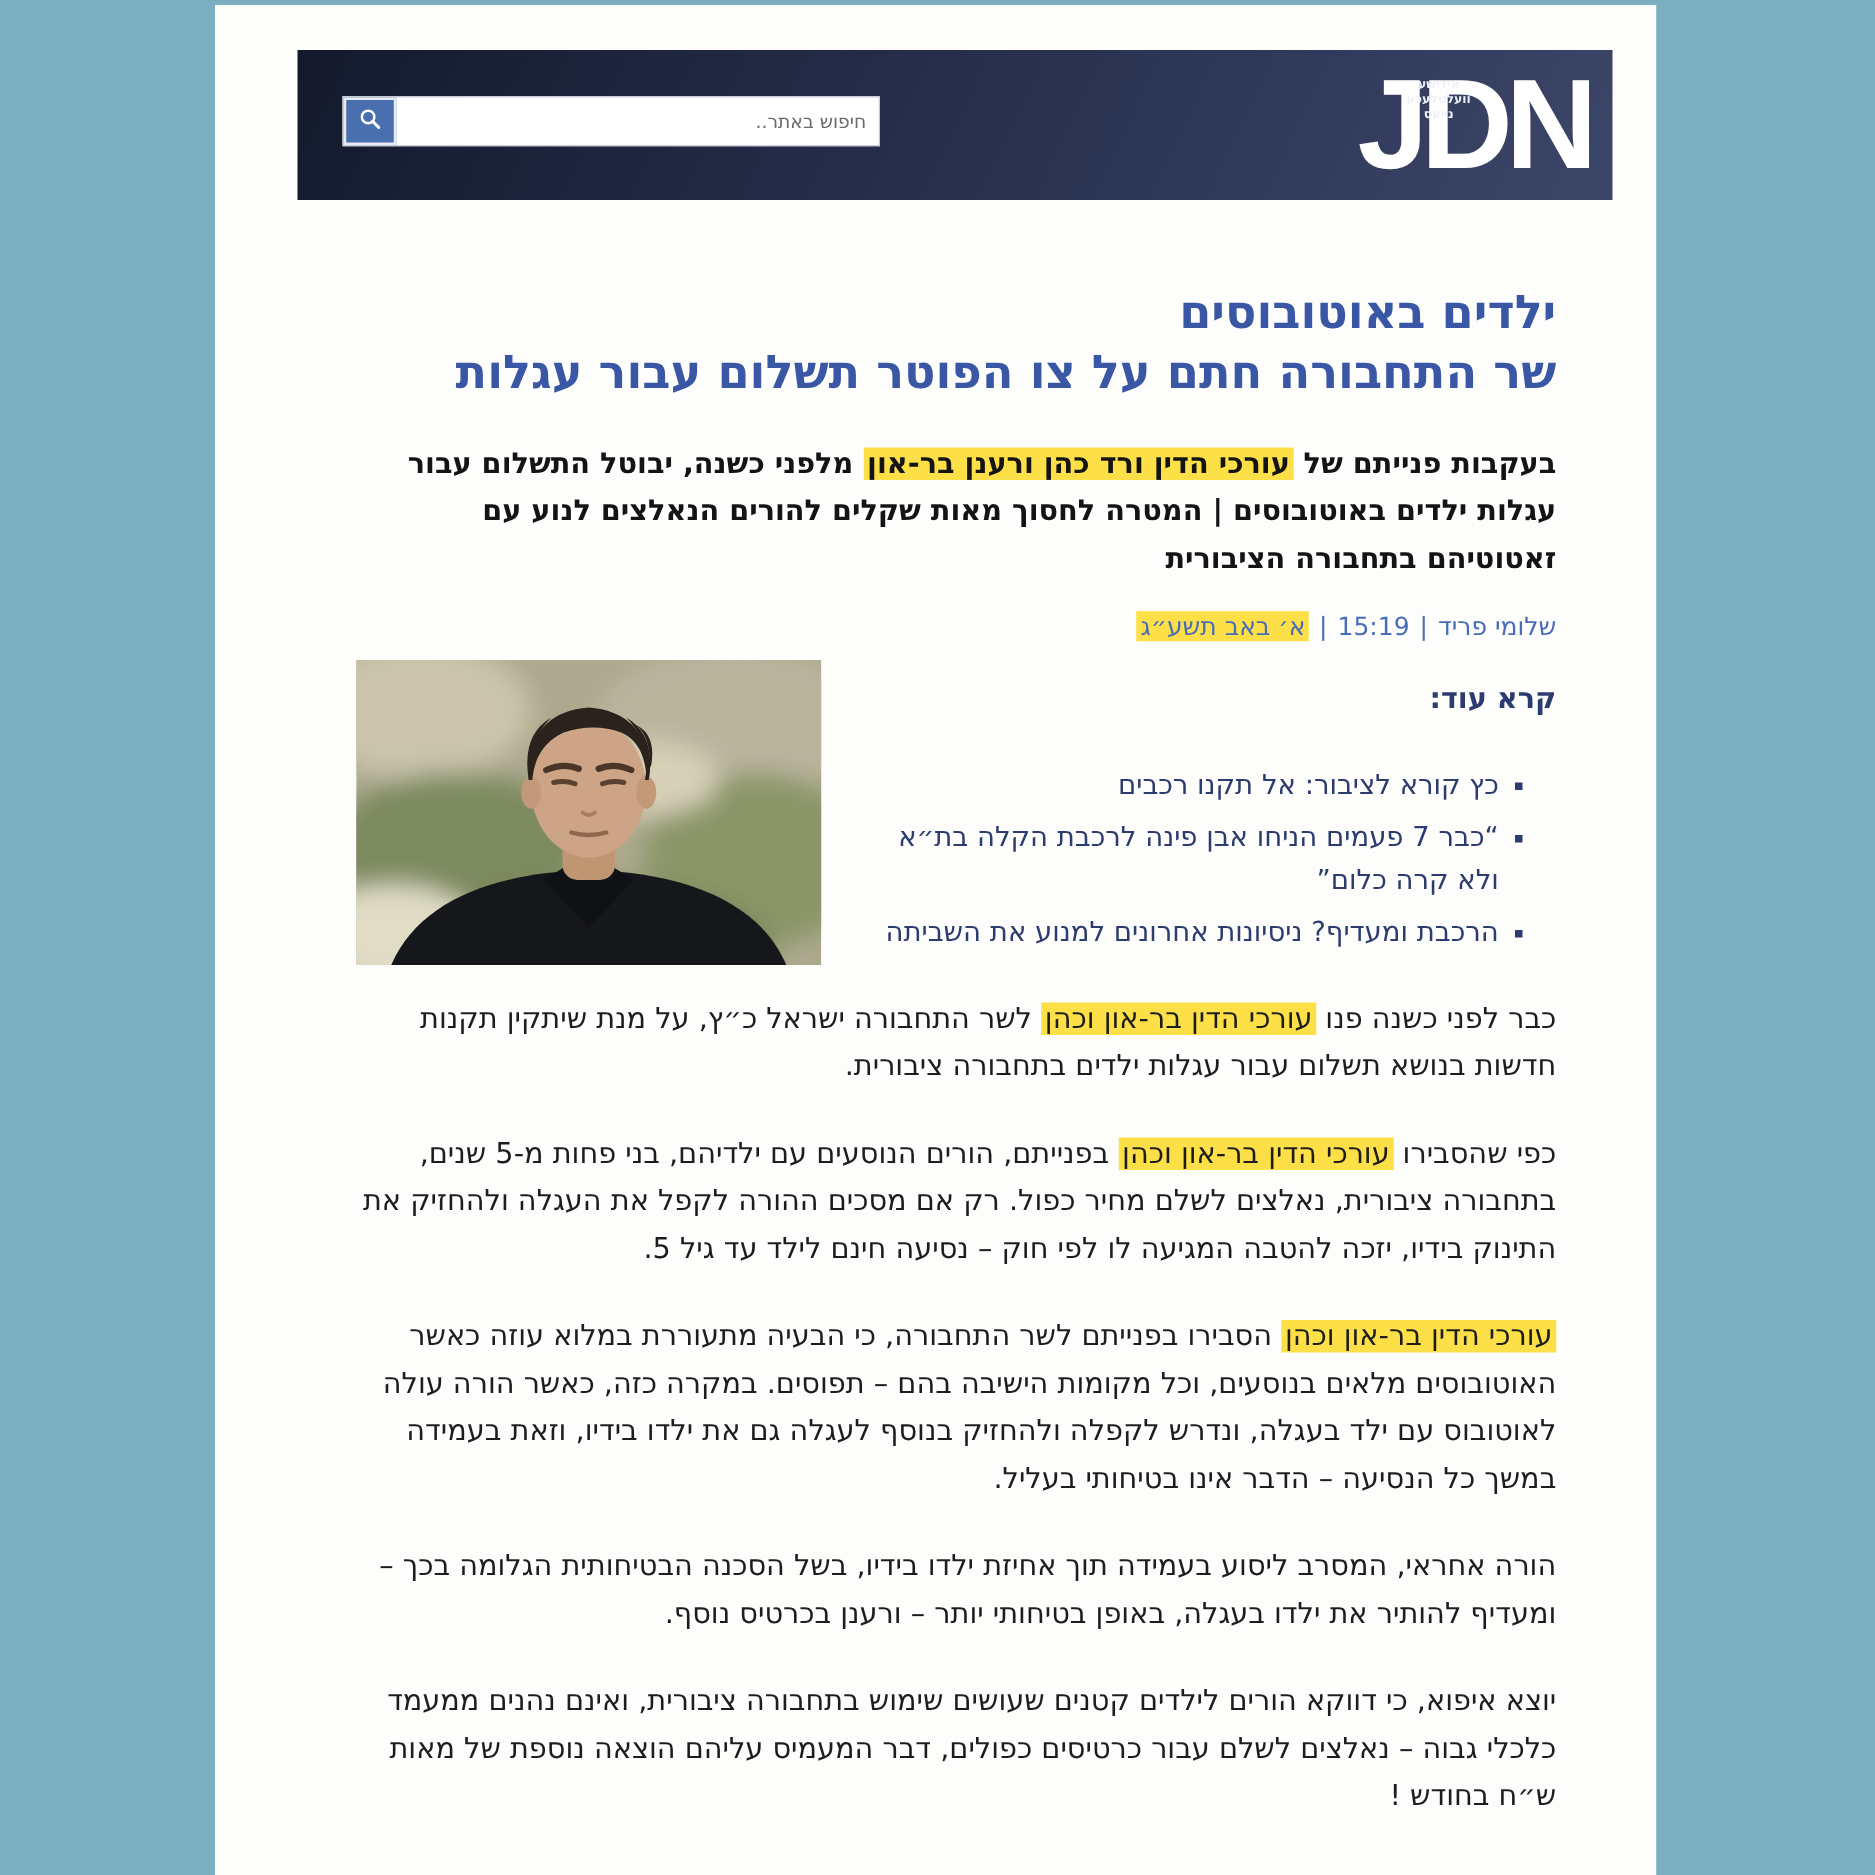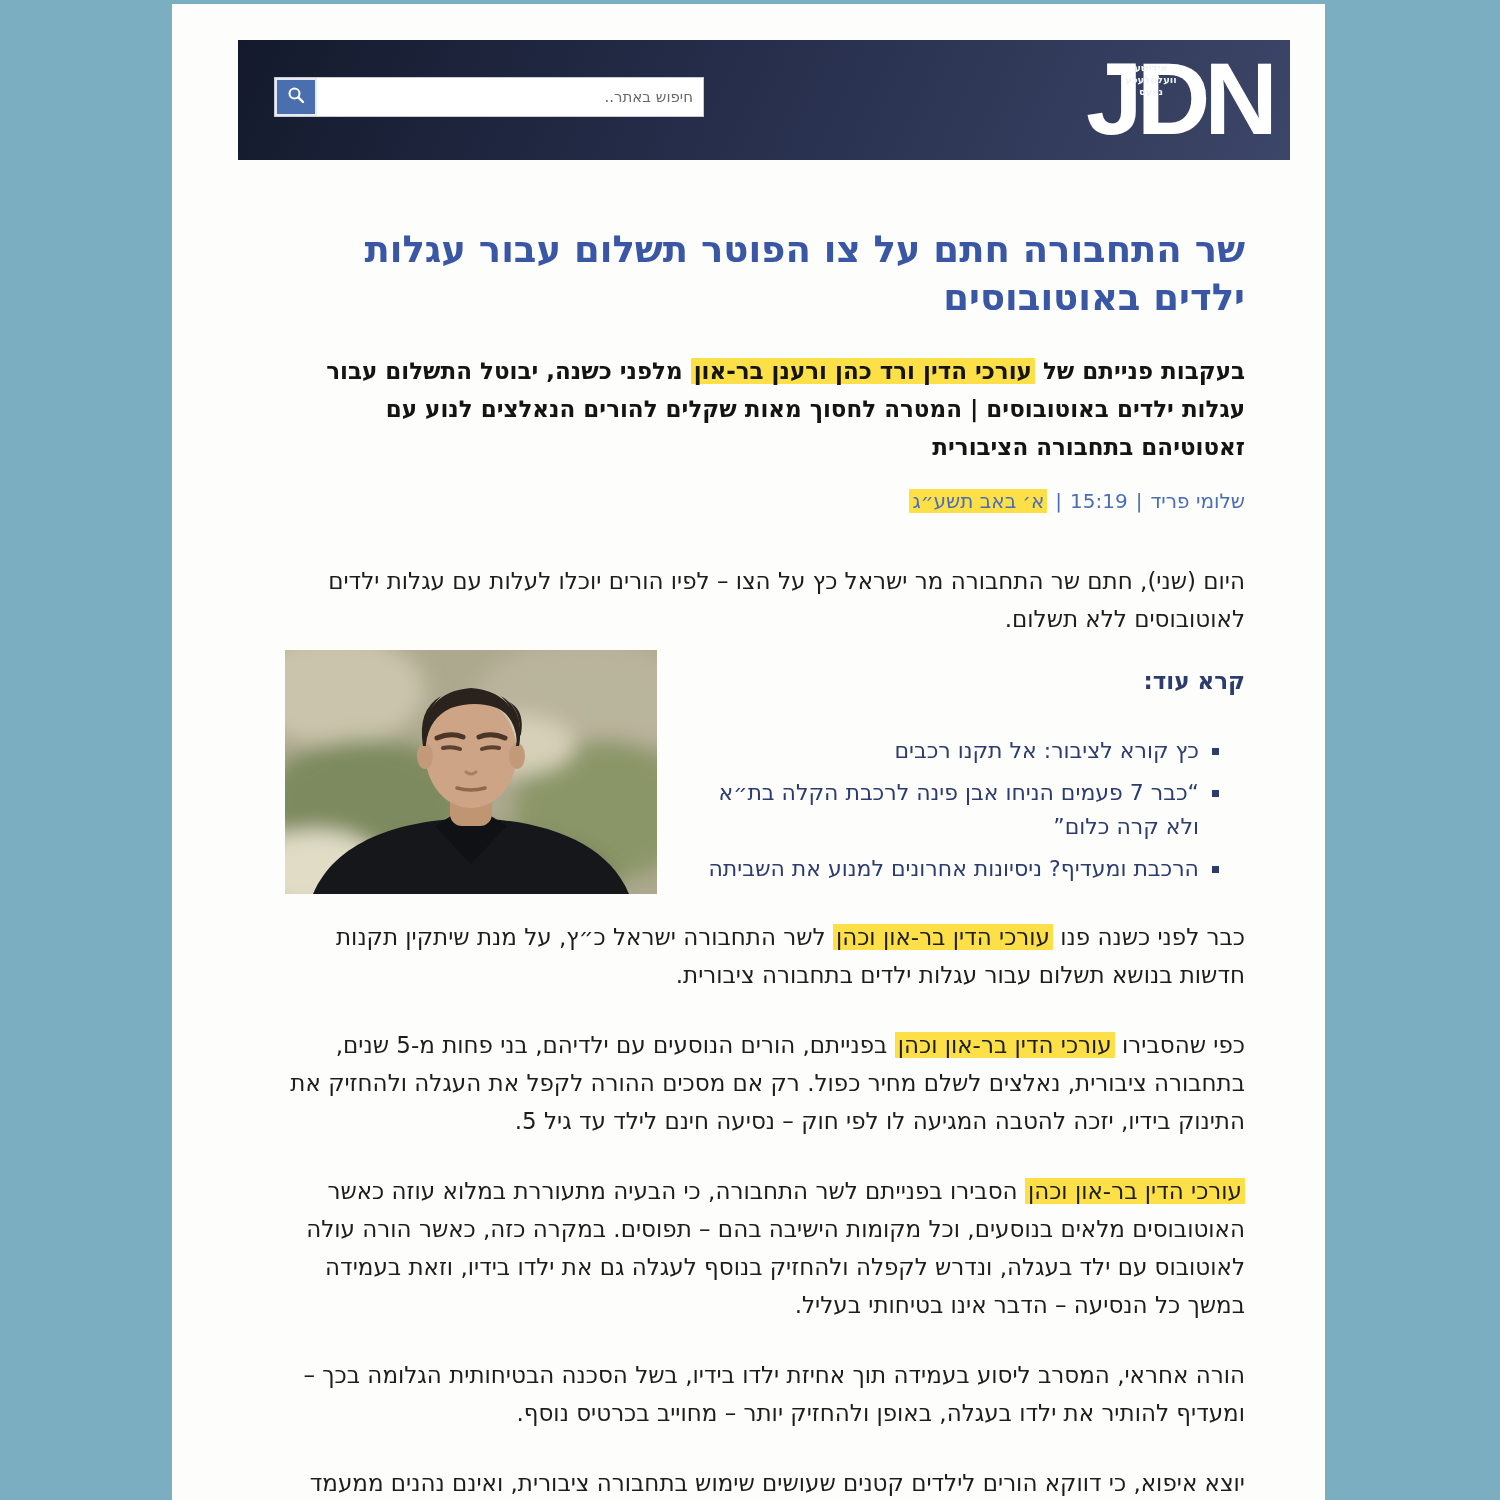--- a/index.html
+++ b/index.html
@@ -104,29 +104,28 @@
         <span>אידישע</span>
         <span>וועלטלעכע</span>
         <span>נייעס</span>
       </div>
     </div>
   </div>
 
   <div class="content">
 
     <h1 class="headline">
+      <span>ילדים באוטובוסים</span>
       <span>שר התחבורה חתם על צו הפוטר תשלום עבור עגלות</span>
-      <span>ילדים באוטובוסים</span>
     </h1>
 
     <p class="subhead"><span>בעקבות פנייתם של </span><span class="hl">עורכי הדין ורד כהן ורענן בר-און</span><span> מלפני כשנה, יבוטל התשלום עבור עגלות ילדים באוטובוסים | המטרה לחסוך מאות שקלים להורים הנאלצים לנוע עם זאטוטיהם בתחבורה הציבורית</span></p>
 
     <div class="byline"><span>שלומי פריד</span><span class="sep">|</span><span>15:19</span><span class="sep">|</span><span class="hl">א׳ באב תשע״ג</span></div>
 
-    <p class="para first">היום (שני), חתם שר התחבורה מר ישראל כץ על הצו – לפיו הורים יוכלו לעלות עם עגלות ילדים לאוטובוסים ללא תשלום.</p>
 
     <svg class="photo" viewBox="0 0 372 244">
       <defs>
         <filter id="blurbg" x="-20%" y="-20%" width="140%" height="140%">
           <feGaussianBlur stdDeviation="10"></feGaussianBlur>
         </filter>
       </defs>
       <rect x="0" y="0" width="372" height="244" fill="#aca98e"></rect>
       <g filter="url(#blurbg)">
         <ellipse cx="50" cy="40" rx="90" ry="55" fill="#c9c4ab"></ellipse>
@@ -164,18 +163,18 @@
       <li>“כבר 7 פעמים הניחו אבן פינה לרכבת הקלה בת״א ולא קרה כלום”</li>
       <li>הרכבת ומעדיף? ניסיונות אחרונים למנוע את השביתה</li>
     </ul>
 
     <p class="para"><span>כבר לפני כשנה פנו </span><span class="hl">עורכי הדין בר-און וכהן</span><span> לשר התחבורה ישראל כ״ץ, על מנת שיתקין תקנות חדשות בנושא תשלום עבור עגלות ילדים בתחבורה ציבורית.</span></p>
 
     <p class="para"><span>כפי שהסבירו </span><span class="hl">עורכי הדין בר-און וכהן</span><span> בפנייתם, הורים הנוסעים עם ילדיהם, בני פחות מ-5 שנים, בתחבורה ציבורית, נאלצים לשלם מחיר כפול. רק אם מסכים ההורה לקפל את העגלה ולהחזיק את התינוק בידיו, יזכה להטבה המגיעה לו לפי חוק – נסיעה חינם לילד עד גיל 5.</span></p>
 
     <p class="para"><span></span><span class="hl">עורכי הדין בר-און וכהן</span><span> הסבירו בפנייתם לשר התחבורה, כי הבעיה מתעוררת במלוא עוזה כאשר האוטובוסים מלאים בנוסעים, וכל מקומות הישיבה בהם – תפוסים. במקרה כזה, כאשר הורה עולה לאוטובוס עם ילד בעגלה, ונדרש לקפלה ולהחזיק בנוסף לעגלה גם את ילדו בידיו, וזאת בעמידה במשך כל הנסיעה – הדבר אינו בטיחותי בעליל.</span></p>
 
-    <p class="para">הורה אחראי, המסרב ליסוע בעמידה תוך אחיזת ילדו בידיו, בשל הסכנה הבטיחותית הגלומה בכך – ומעדיף להותיר את ילדו בעגלה, באופן ולהחזיק יותר – מחוייב בכרטיס נוסף.</p>
+    <p class="para">הורה אחראי, המסרב ליסוע בעמידה תוך אחיזת ילדו בידיו, בשל הסכנה הבטיחותית הגלומה בכך – ומעדיף להותיר את ילדו בעגלה, באופן בטיחותי יותר – ורענן בכרטיס נוסף.</p>
 
     <p class="para">יוצא איפוא, כי דווקא הורים לילדים קטנים שעושים שימוש בתחבורה ציבורית, ואינם נהנים ממעמד כלכלי גבוה – נאלצים לשלם עבור כרטיסים כפולים, דבר המעמיס עליהם הוצאה נוספת של מאות ש״ח בחודש !</p>
 
   </div>
 </div>
 
 </body></html>

